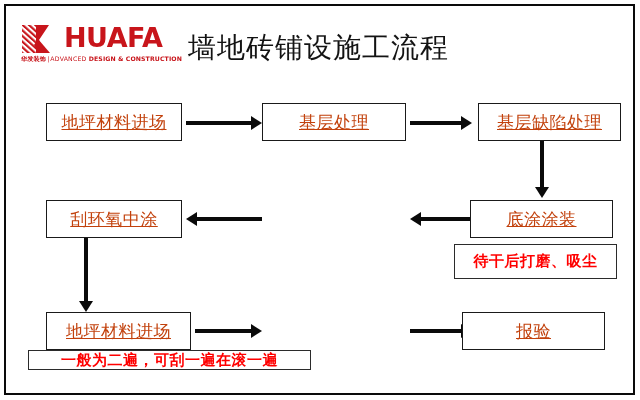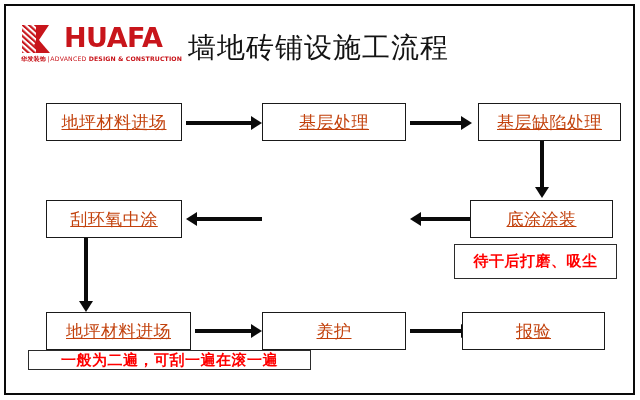--- a/index.html
+++ b/index.html
@@ -262,21 +262,20 @@
       <span class="head"></span>
     </div>
 
     <div class="node" style="left:40px; top:306px; width:145px; height:38px;">地坪材料进场</div>
 
     <div class="arrow-h right" style="left:189px; top:318px; width:67px; height:14px;">
       <span class="shaft"></span>
       <span class="head"></span>
     </div>
 
-    <div class="node" style="left:256px; top:306px; width:144px; height:38px;">养护</div>
 
     <div class="arrow-h right" style="left:404px; top:318px; width:62px; height:14px;">
       <span class="shaft"></span>
       <span class="head"></span>
     </div>
 
     <div class="node" style="left:456px; top:306px; width:143px; height:38px;">报验</div>
 
     <div class="note" style="left:22px; top:344px; width:283px; height:20px;">一般为二遍，可刮一遍在滚一遍</div>
 

